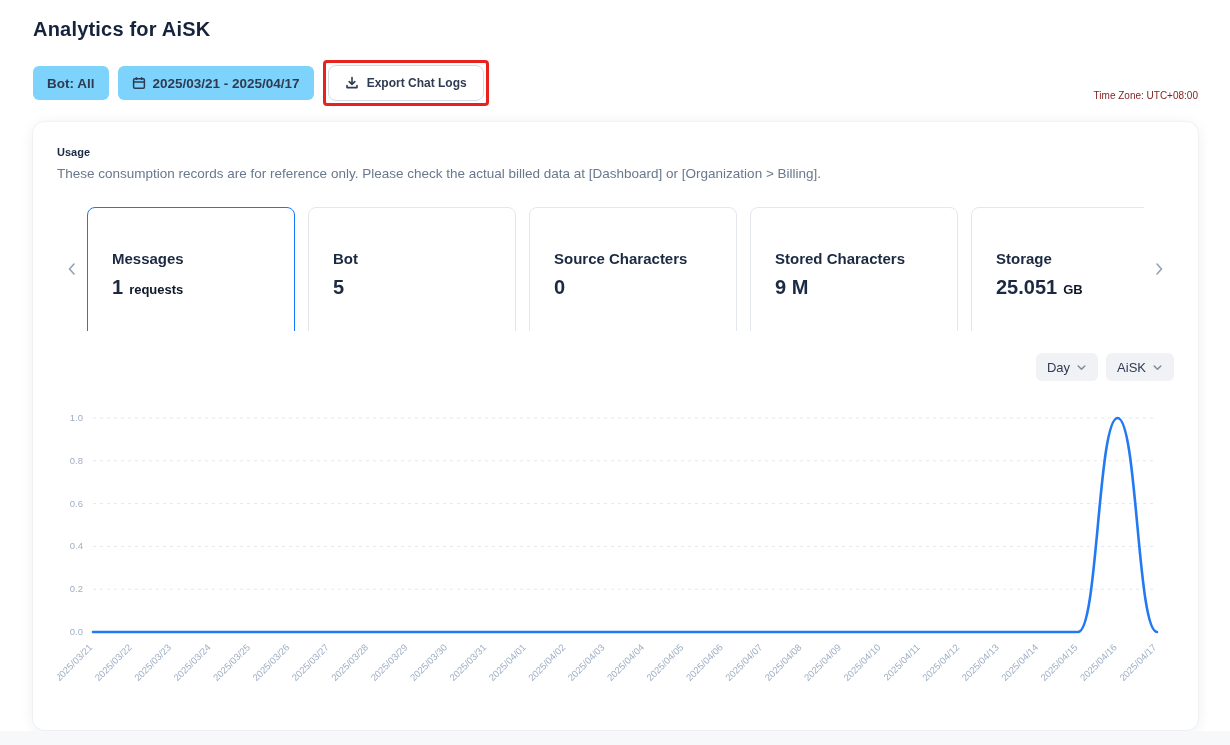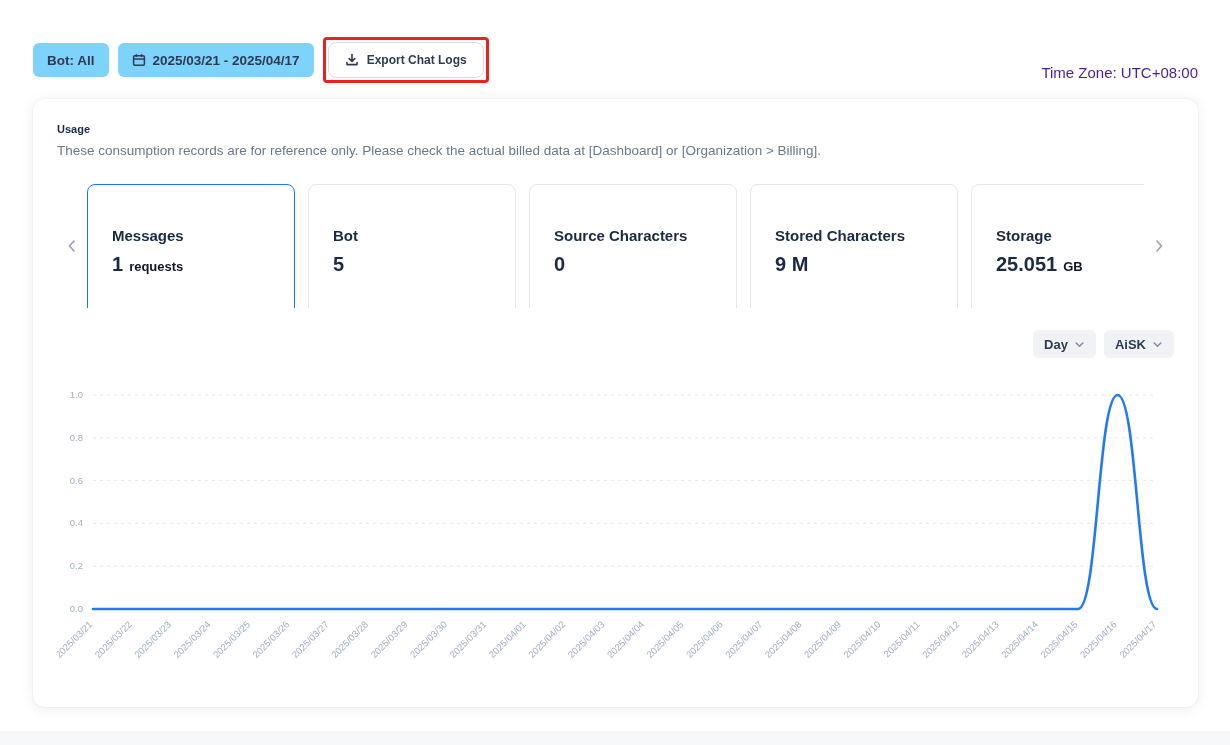--- a/index.html
+++ b/index.html
@@ -26,21 +26,21 @@
     margin-left:9px;
     border:3px solid #e8231d; border-radius:4px; padding:2px;
   }
   .export-btn {
     display:inline-flex; align-items:center; gap:8px;
     background:#ffffff; border:1px solid #d8dce2; border-radius:8px;
     height:36px; padding:0 16px; font-size:12px; font-weight:700;
     color:#2e3b52; cursor:pointer;
     font-family:"Liberation Sans","DejaVu Sans",sans-serif;
   }
-  .timezone { margin-left:auto; font-size:15px; color:#4c1d95;margin-top:25px; }
+  .timezone { margin-left:auto; font-size:10px; color:#7f1d1d;margin-top:25px; }
 
   .usage-card {
     margin:19px 33px 0 33px;
     width:1165px; height:608px;
     background:#ffffff; border-radius:12px;
     box-shadow:0 2px 14px rgba(22,35,60,.08), 0 0 0 1px rgba(22,35,60,.03);
     padding:24px;
     position:relative;
   }
   .usage-title { font-size:11px; font-weight:700; color:#1b2a42; }
@@ -62,34 +62,35 @@
   .metric-card.selected { border:1px solid #1677ff; }
   .metric-label { font-size:15px; font-weight:700; color:#1b2a42; }
   .metric-value-row { margin-top:9px; display:flex; align-items:baseline; gap:6px; }
   .metric-value { font-size:20px; font-weight:700; color:#1b2a42; }
   .metric-unit { font-size:13px; font-weight:700; color:#0f172a; }
 
   .dropdown-row { display:flex; justify-content:flex-end; gap:8px; margin-top:22px; }
   .dropdown {
     display:inline-flex; align-items:center; gap:6px;
     background:#f1f2f5; border-radius:6px; height:28px; padding:0 11px;
-    font-size:13px; font-weight:700; color:#2e3b52; cursor:pointer;
+    font-size:13px; font-weight:400; color:#2e3b52; cursor:pointer;
   }
 
   .chart-wrap { margin-top:24px; }
   .bottom-strip {
     position:absolute; left:0; bottom:0; width:1230px; height:14px;
     background:#f7f8fa;
   }
   svg text { font-family:"Liberation Sans","DejaVu Sans",sans-serif; }
 </style>
 </head>
 <body>
 
 <div class="page">
+  <div class="page-title">Analytics for AiSK</div>
 
   <div class="filter-row">
     <div class="pill">
       <span>Bot:  All</span>
     </div>
     <div class="pill">
       <span style="display:inline-flex;">
         <svg width="14" height="14" viewBox="0 0 14 14" fill="none">
           <rect x="1.6" y="2.8" width="10.8" height="9.4" rx="1.2" stroke="#2e3b52" stroke-width="1.5"></rect>
           <line x1="4.4" y1="1.2" x2="4.4" y2="4" stroke="#2e3b52" stroke-width="1.5"></line>

